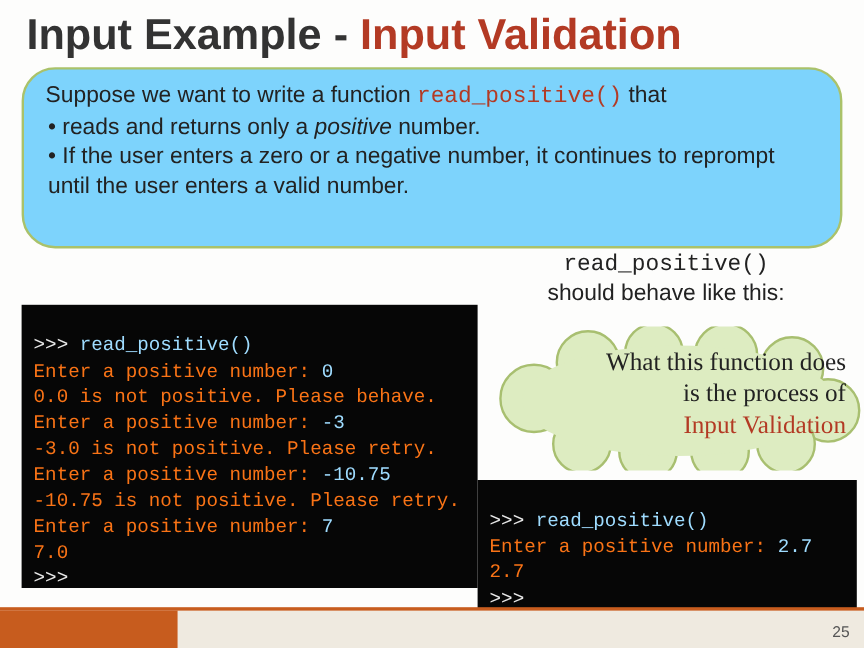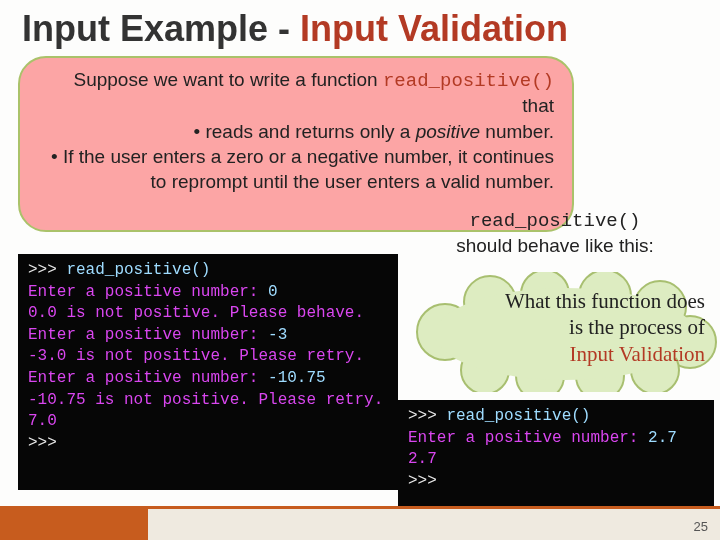--- a/index.html
+++ b/index.html
@@ -18,29 +18,28 @@
     padding: 8px 22px 4px;
     font-weight: 600;
   }
   .title .accent {
     color: #b33a24;
   }
   .intro-box {
     position: absolute;
     left: 18px;
     top: 56px;
-    width: 556px;
-    background: #fca5a5;
+    width: 684px;
+    background: #7dd3fc;
     border: 2px solid #aac26a;
     border-radius: 28px;
     padding: 10px 18px 36px 18px;
     font-size: 19px;
     color: #222;
     line-height: 1.3;
-    text-align: right;
   }
   .intro-box .code-inline {
     font-family: "Courier New", monospace;
     color: #b33a24;
   }
   .intro-box ul { list-style: none; margin-top: 2px; }
   .intro-box li::before { content: "• "; }
   .intro-box li { padding-left: 2px; }
   .intro-box em { }
 
@@ -80,26 +79,26 @@
   }
   .bubble .accent {
     color: #b33a24;
   }
 
   .terminal {
     background: #060606;
     font-family: "Courier New", monospace;
     font-size: 16px;
     line-height: 1.35;
-    padding: 6px 10px;
+    padding: 24px 10px;
     position: absolute;
   }
   .terminal .prompt { color: #e9e9e9; }
   .terminal .in { color: #9fdcff; }
-  .terminal .out { color: #d946ef; }
+  .terminal .out { color: #f97316; }
   .term-left {
     left: 18px;
     top: 254px;
     width: 380px;
     height: 236px;
   }
   .term-right {
     left: 398px;
     top: 400px;
     width: 316px;
@@ -179,20 +178,21 @@
 </div>
 
 <div class="terminal term-left">
   <div><span class="prompt">&gt;&gt;&gt; </span><span class="in">read_positive()</span></div>
   <div><span class="out">Enter a positive number: </span><span class="in">0</span></div>
   <div><span class="out">0.0 is not positive. Please behave.</span></div>
   <div><span class="out">Enter a positive number: </span><span class="in">-3</span></div>
   <div><span class="out">-3.0 is not positive. Please retry.</span></div>
   <div><span class="out">Enter a positive number: </span><span class="in">-10.75</span></div>
   <div><span class="out">-10.75 is not positive. Please retry.</span></div>
+  <div><span class="out">Enter a positive number: </span><span class="in">7</span></div>
   <div><span class="out">7.0</span></div>
   <div><span class="prompt">&gt;&gt;&gt; </span></div>
 </div>
 
 <div class="terminal term-right">
   <div><span class="prompt">&gt;&gt;&gt; </span><span class="in">read_positive()</span></div>
   <div><span class="out">Enter a positive number: </span><span class="in">2.7</span></div>
   <div><span class="out">2.7</span></div>
   <div><span class="prompt">&gt;&gt;&gt; </span></div>
 </div>

